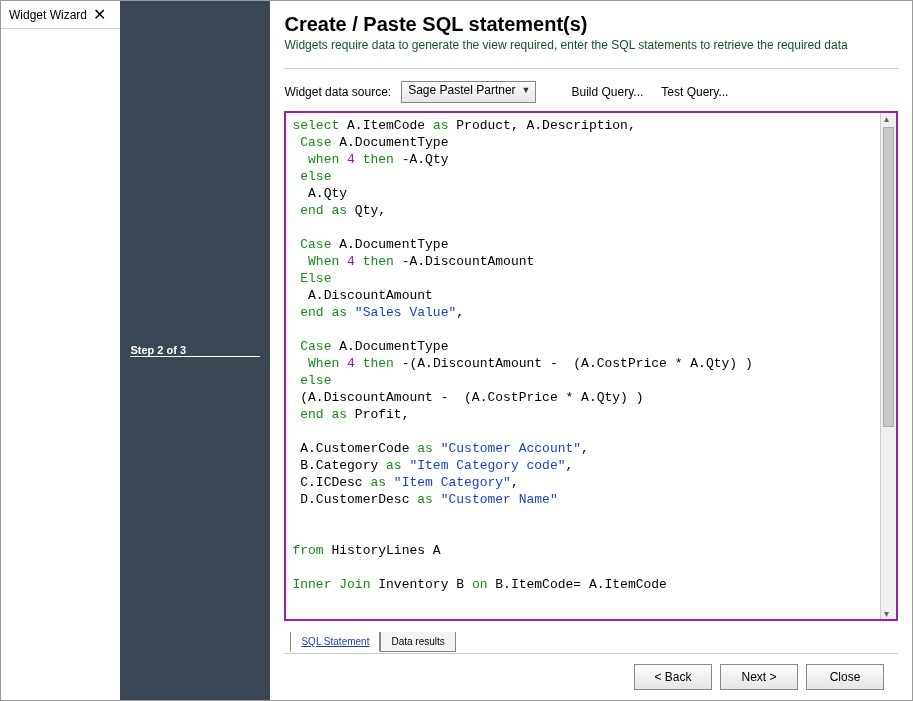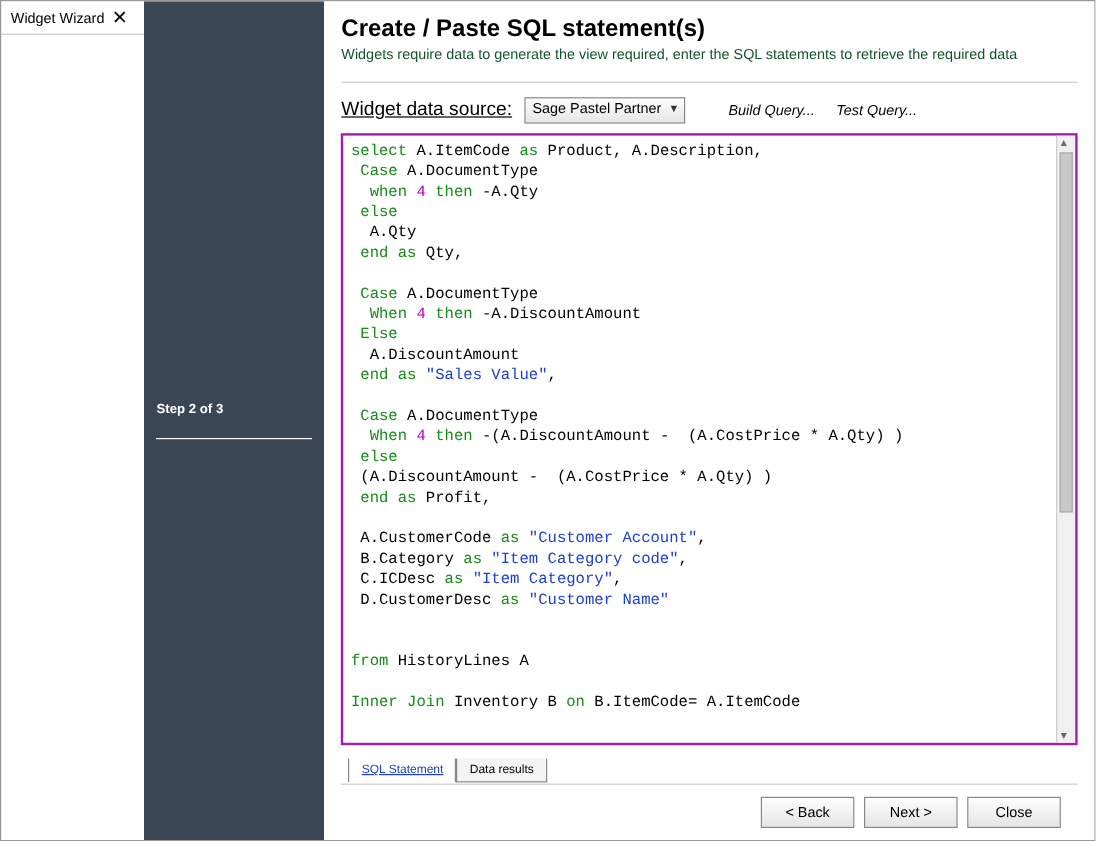--- a/index.html
+++ b/index.html
@@ -3,30 +3,30 @@
 <meta charset="utf-8">
 <style>
   * { box-sizing: border-box; }
   html, body { margin: 0; padding: 0; font-family: "Segoe UI", Tahoma, sans-serif; font-size: 12px; background: #fff; }
   .window { width: 913px; height: 701px; border: 1px solid #999; display: flex; flex-direction: row; background: #fff; }
   .titlebar { display: flex; align-items: center; justify-content: space-between; padding: 4px 8px; border-bottom: 1px solid #ccc; height: 28px; }
   .title { font-size: 12px; }
   .close-x { font-size: 16px; cursor: pointer; padding: 0 6px; }
   .body { flex: 1; display: flex; overflow: hidden; }
   .sidebar { width: 150px; background: #3b4654; color: #fff; display: flex; flex-direction: column; justify-content: center; align-items: stretch; padding: 0 10px; }
-  .step-label { font-size: 11px; font-weight: bold; border-bottom: 1px solid #fff; padding-bottom: 18px; }
+  .step-label { font-size: 11px; font-weight: bold; border-bottom: 1px solid #fff; padding-bottom: 0; }
   .main { flex: 1; display: flex; flex-direction: column; padding: 10px 14px 0 14px; overflow: hidden; }
   .heading { font-size: 20px; font-weight: bold; margin: 2px 0 2px 0; }
   .subheading { font-size: 12px; color: #14532d; margin-bottom: 10px; }
   .hr { border-top: 1px solid #ccc; margin: 6px 0 12px 0; }
   .toolbar { display: flex; align-items: center; gap: 10px; margin-bottom: 8px; }
-  .lbl { font-size: 16px; text-decoration: underline; }
+  .lbl { font-size: 12px; }
   .combo { display: inline-flex; align-items: center; border: 1px solid #888; background: linear-gradient(#fdfdfd,#e6e6e6); height: 22px; padding: 0 4px 4px 6px; font-size: 12px; cursor: pointer; gap: 6px; }
   .combo .arrow { font-size: 9px; color: #333; }
-  .linkbtn { font-size: 12px; color: #000; cursor: pointer; padding: 2px 4px; font-style: italic; }
+  .linkbtn { font-size: 12px; color: #000; cursor: pointer; padding: 2px 4px; }
   .editor-wrap { flex: 1; border: 2px solid #a21caf; display: flex; overflow: hidden; }
   .editor { flex: 1; overflow: auto; padding: 4px 6px; font-family: Consolas, "Courier New", monospace; font-size: 13px; line-height: 17px; white-space: pre; }
   .scroll-gutter { width: 16px; background: #f0f0f0; border-left: 1px solid #ccc; position: relative; }
   .scroll-gutter::before { content: "▴"; position: absolute; top: 0; left: 3px; font-size: 10px; color: #666; }
   .scroll-gutter::after { content: "▾"; position: absolute; bottom: 0; left: 3px; font-size: 10px; color: #666; }
   .scroll-thumb { position: absolute; left: 2px; right: 2px; top: 14px; height: 300px; background: #c8c8c8; border: 1px solid #aaa; }
   .tabs { display: flex; align-items: flex-end; margin-top: 4px; margin-left: 6px; height: 28px; }
   .tab { border: 1px solid #888; border-top: none; padding: 4px 10px; font-size: 10px; background: #f4f4f4; cursor: pointer; position: relative; top: -1px; }
   .tab.active { background: #fff; color: #1a3fcf; text-decoration: underline; border-bottom: 1px solid #fff; z-index: 2; font-weight: 500; }
   .footer { border-top: 1px solid #ccc; padding: 10px 14px; display: flex; justify-content: flex-end; gap: 8px; }

